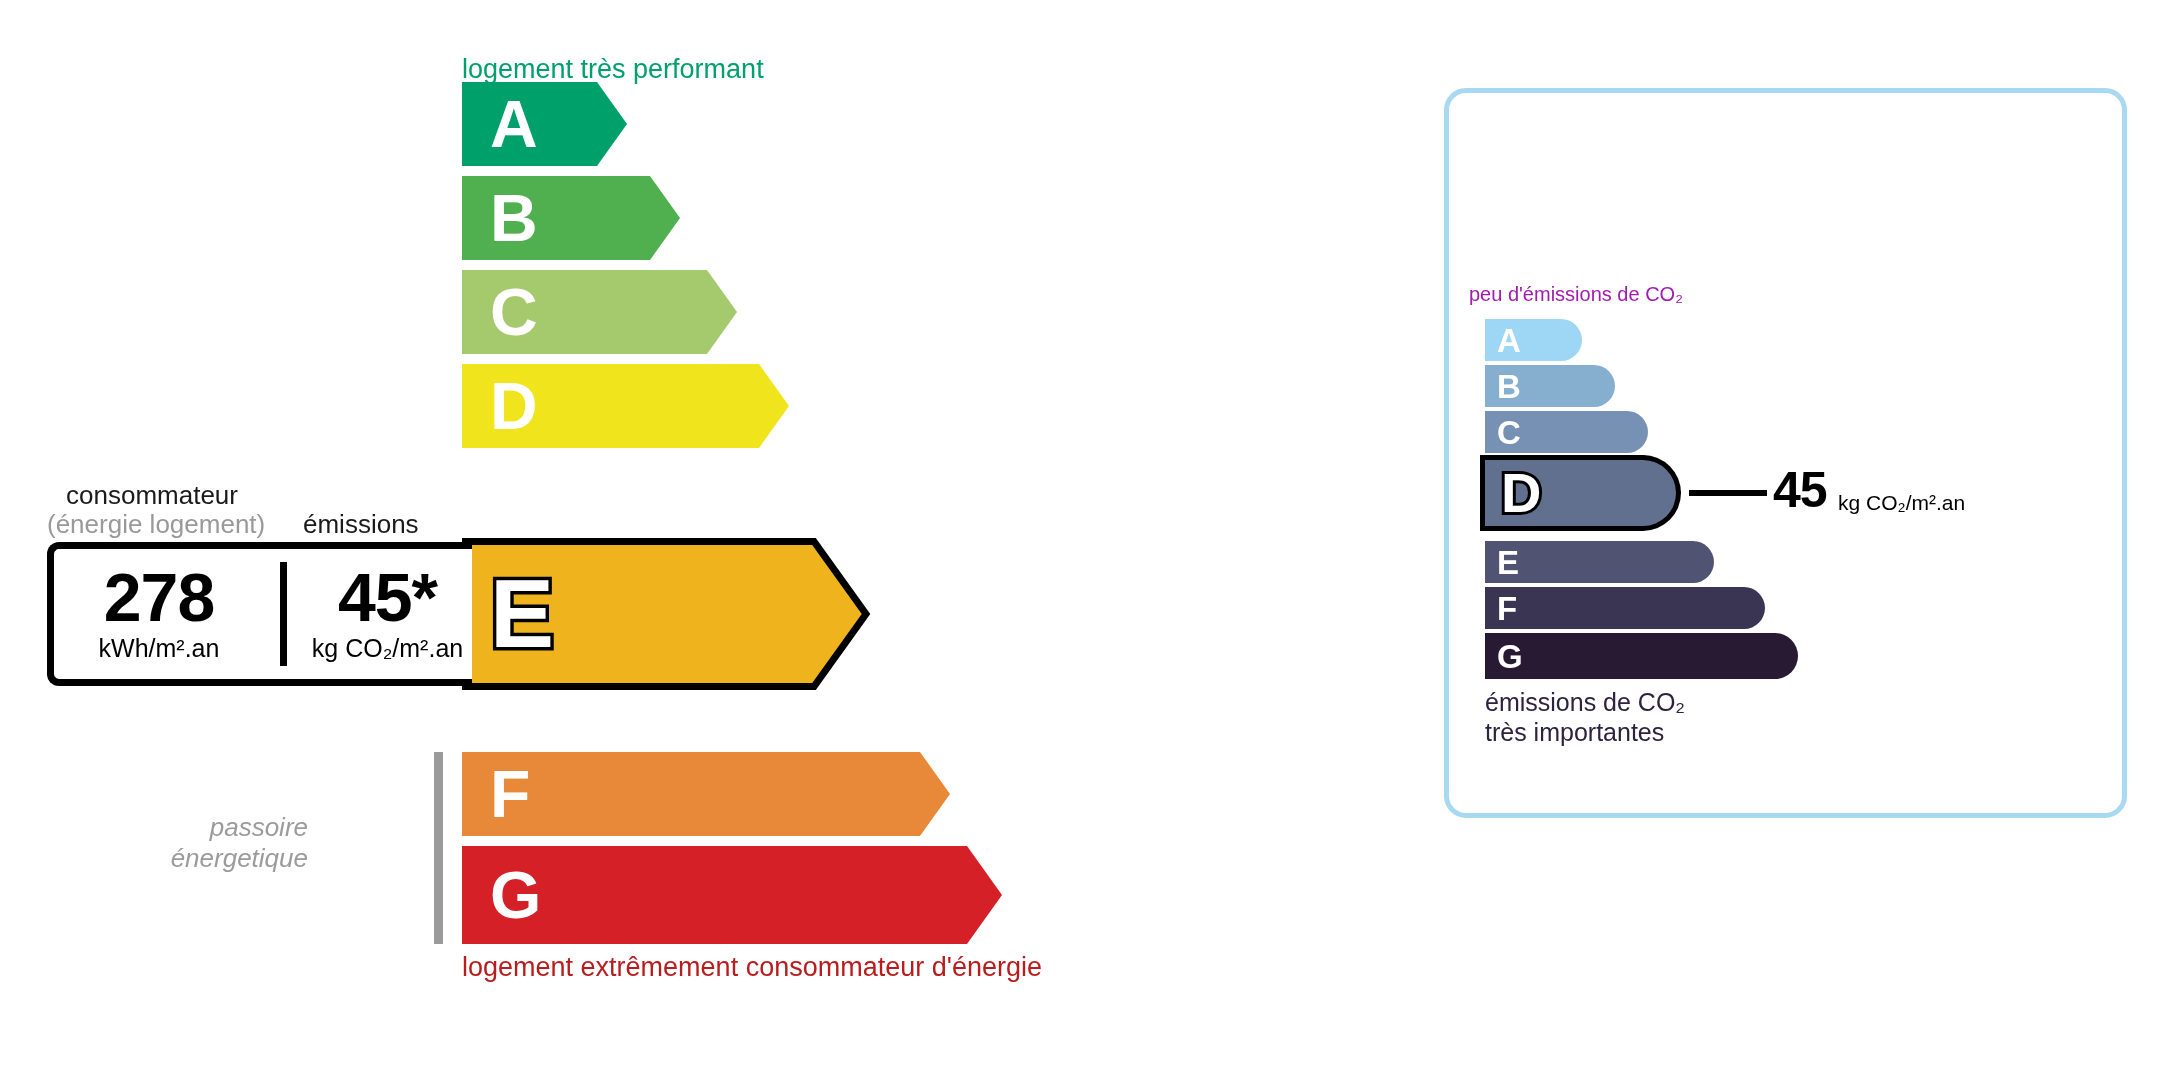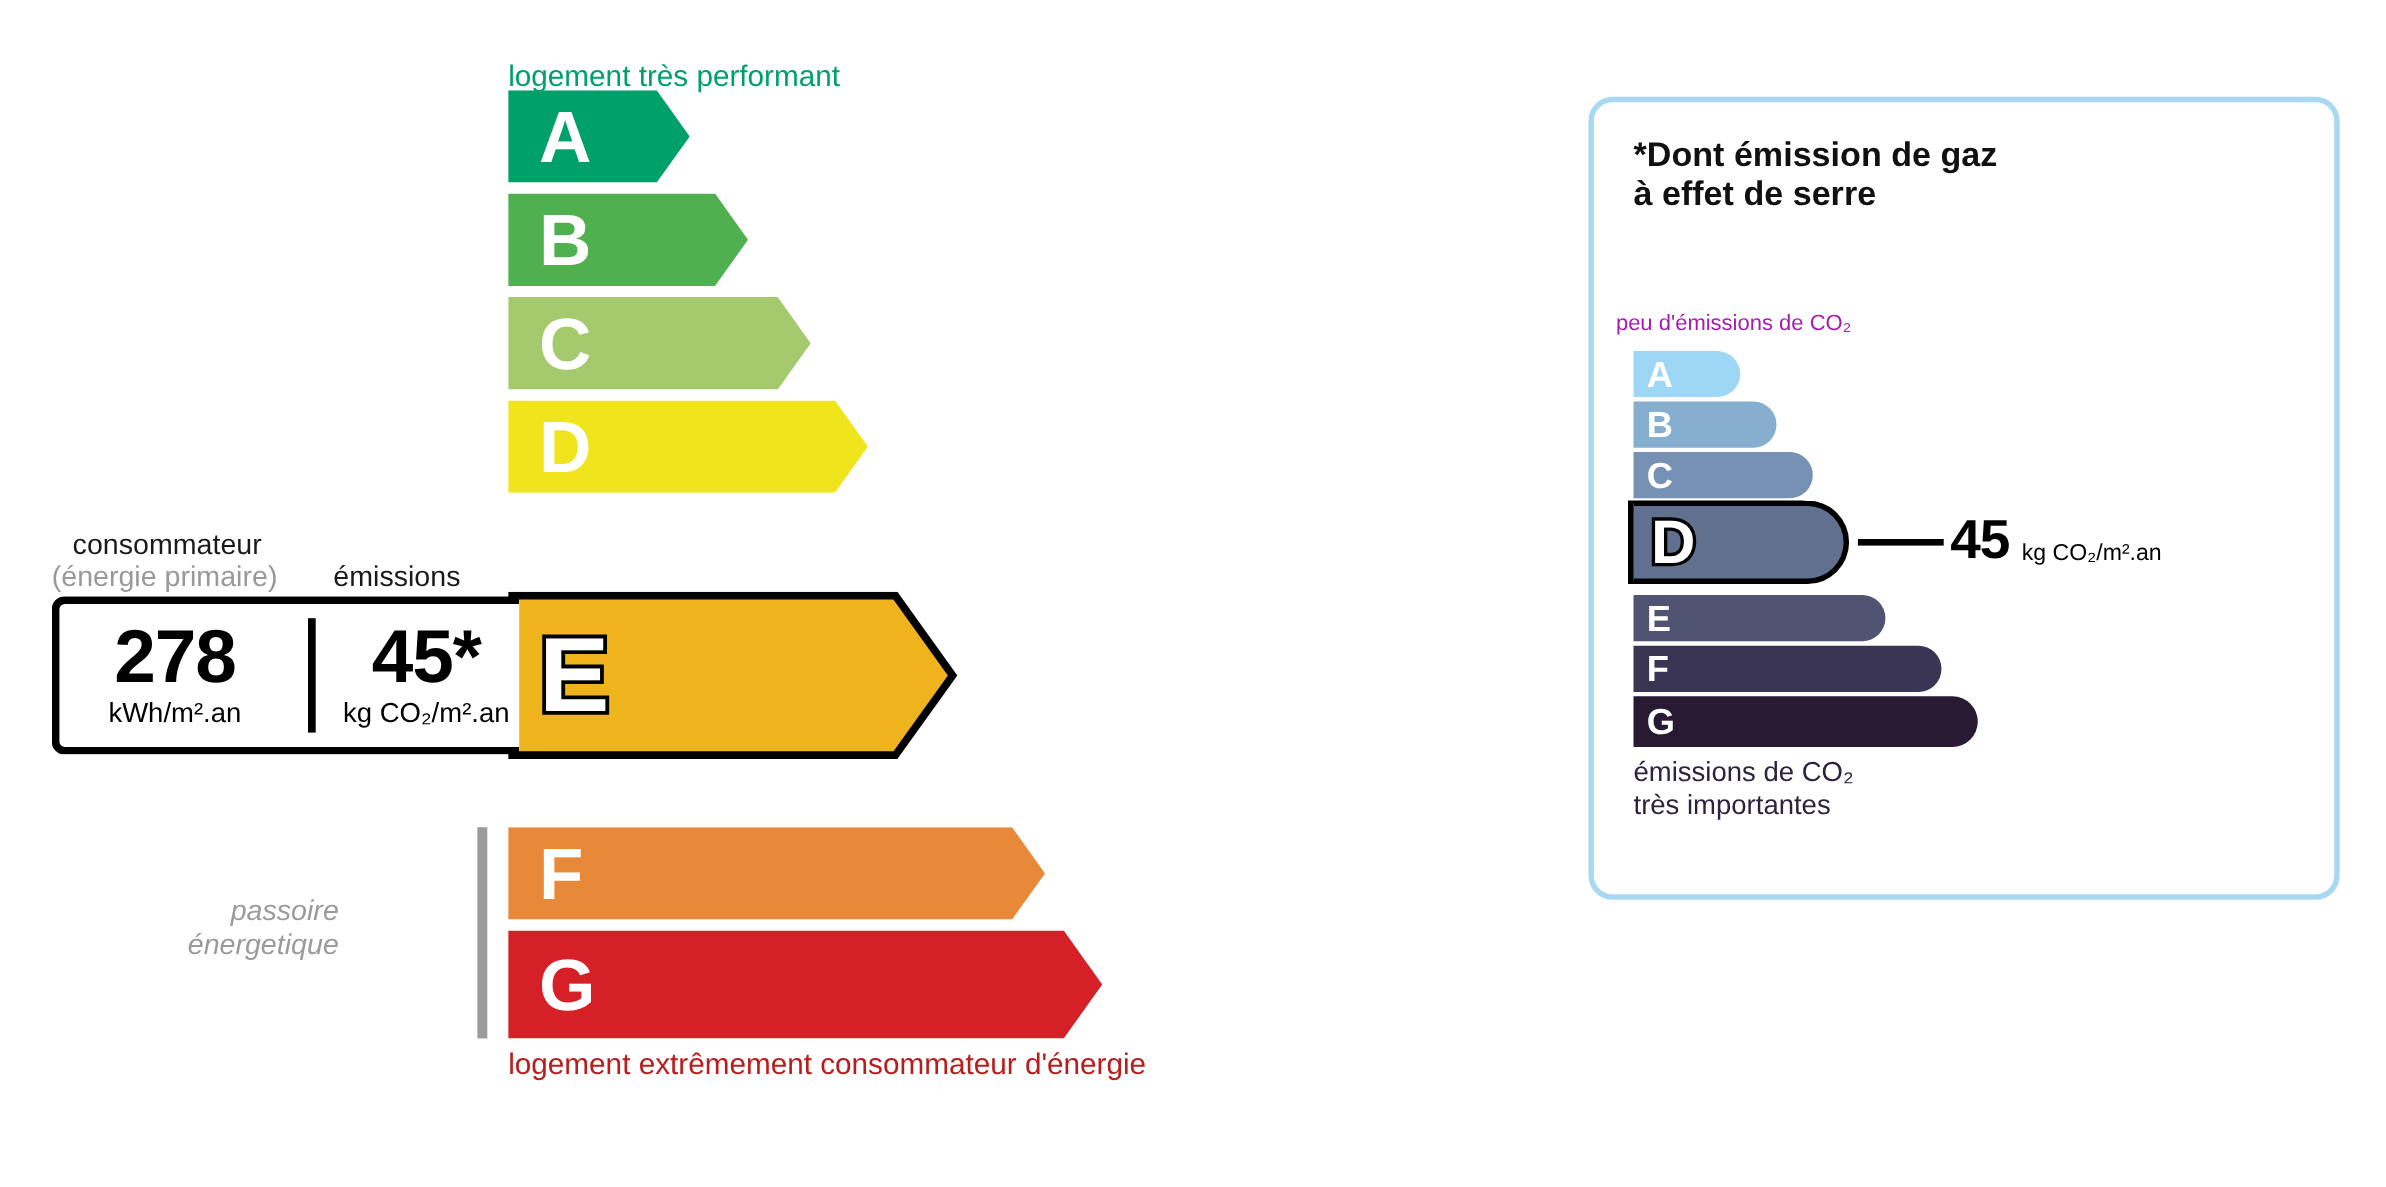--- a/index.html
+++ b/index.html
@@ -224,43 +224,41 @@
       <div class="arrow-letter">G</div>
     </div>
 
     <div class="passoire-bar"></div>
     <div class="passoire-text">
       <div>passoire</div>
       <div>énergetique</div>
     </div>
 
     <div class="hdr-consommation">consommateur</div>
-    <div class="hdr-energie-primaire">(énergie primaire)</div>
+    <div class="hdr-energie-primaire">(énergie logement)</div>
     <div class="hdr-emissions">émissions</div>
 
     <div id="value-box">
       <div class="value-cell consumption">
         <div class="value-number">278</div>
         <div class="value-unit">kWh/m².an</div>
       </div>
       <div class="value-divider"></div>
       <div class="value-cell emission">
         <div class="value-number">45*</div>
         <div class="value-unit">kg CO₂/m².an</div>
       </div>
     </div>
 
 
     <div class="bottom-caption">logement extrêmement consommateur d'énergie</div>
   </div>
 
   <div id="co2-panel">
 
-    <div class="co2-title">*Dont émission de gaz
-à effet de serre</div>
 
     <div class="co2-top-caption">peu d'émissions de CO₂</div>
 
     <div class="co2-row" style="top:226px; width:97px; height:42px;">
       <div class="co2-bar" style="background:#9ed7f5;">
         <span class="co2-letter">A</span>
       </div>
     </div>
 
     <div class="co2-row" style="top:272px; width:130px; height:42px;">

